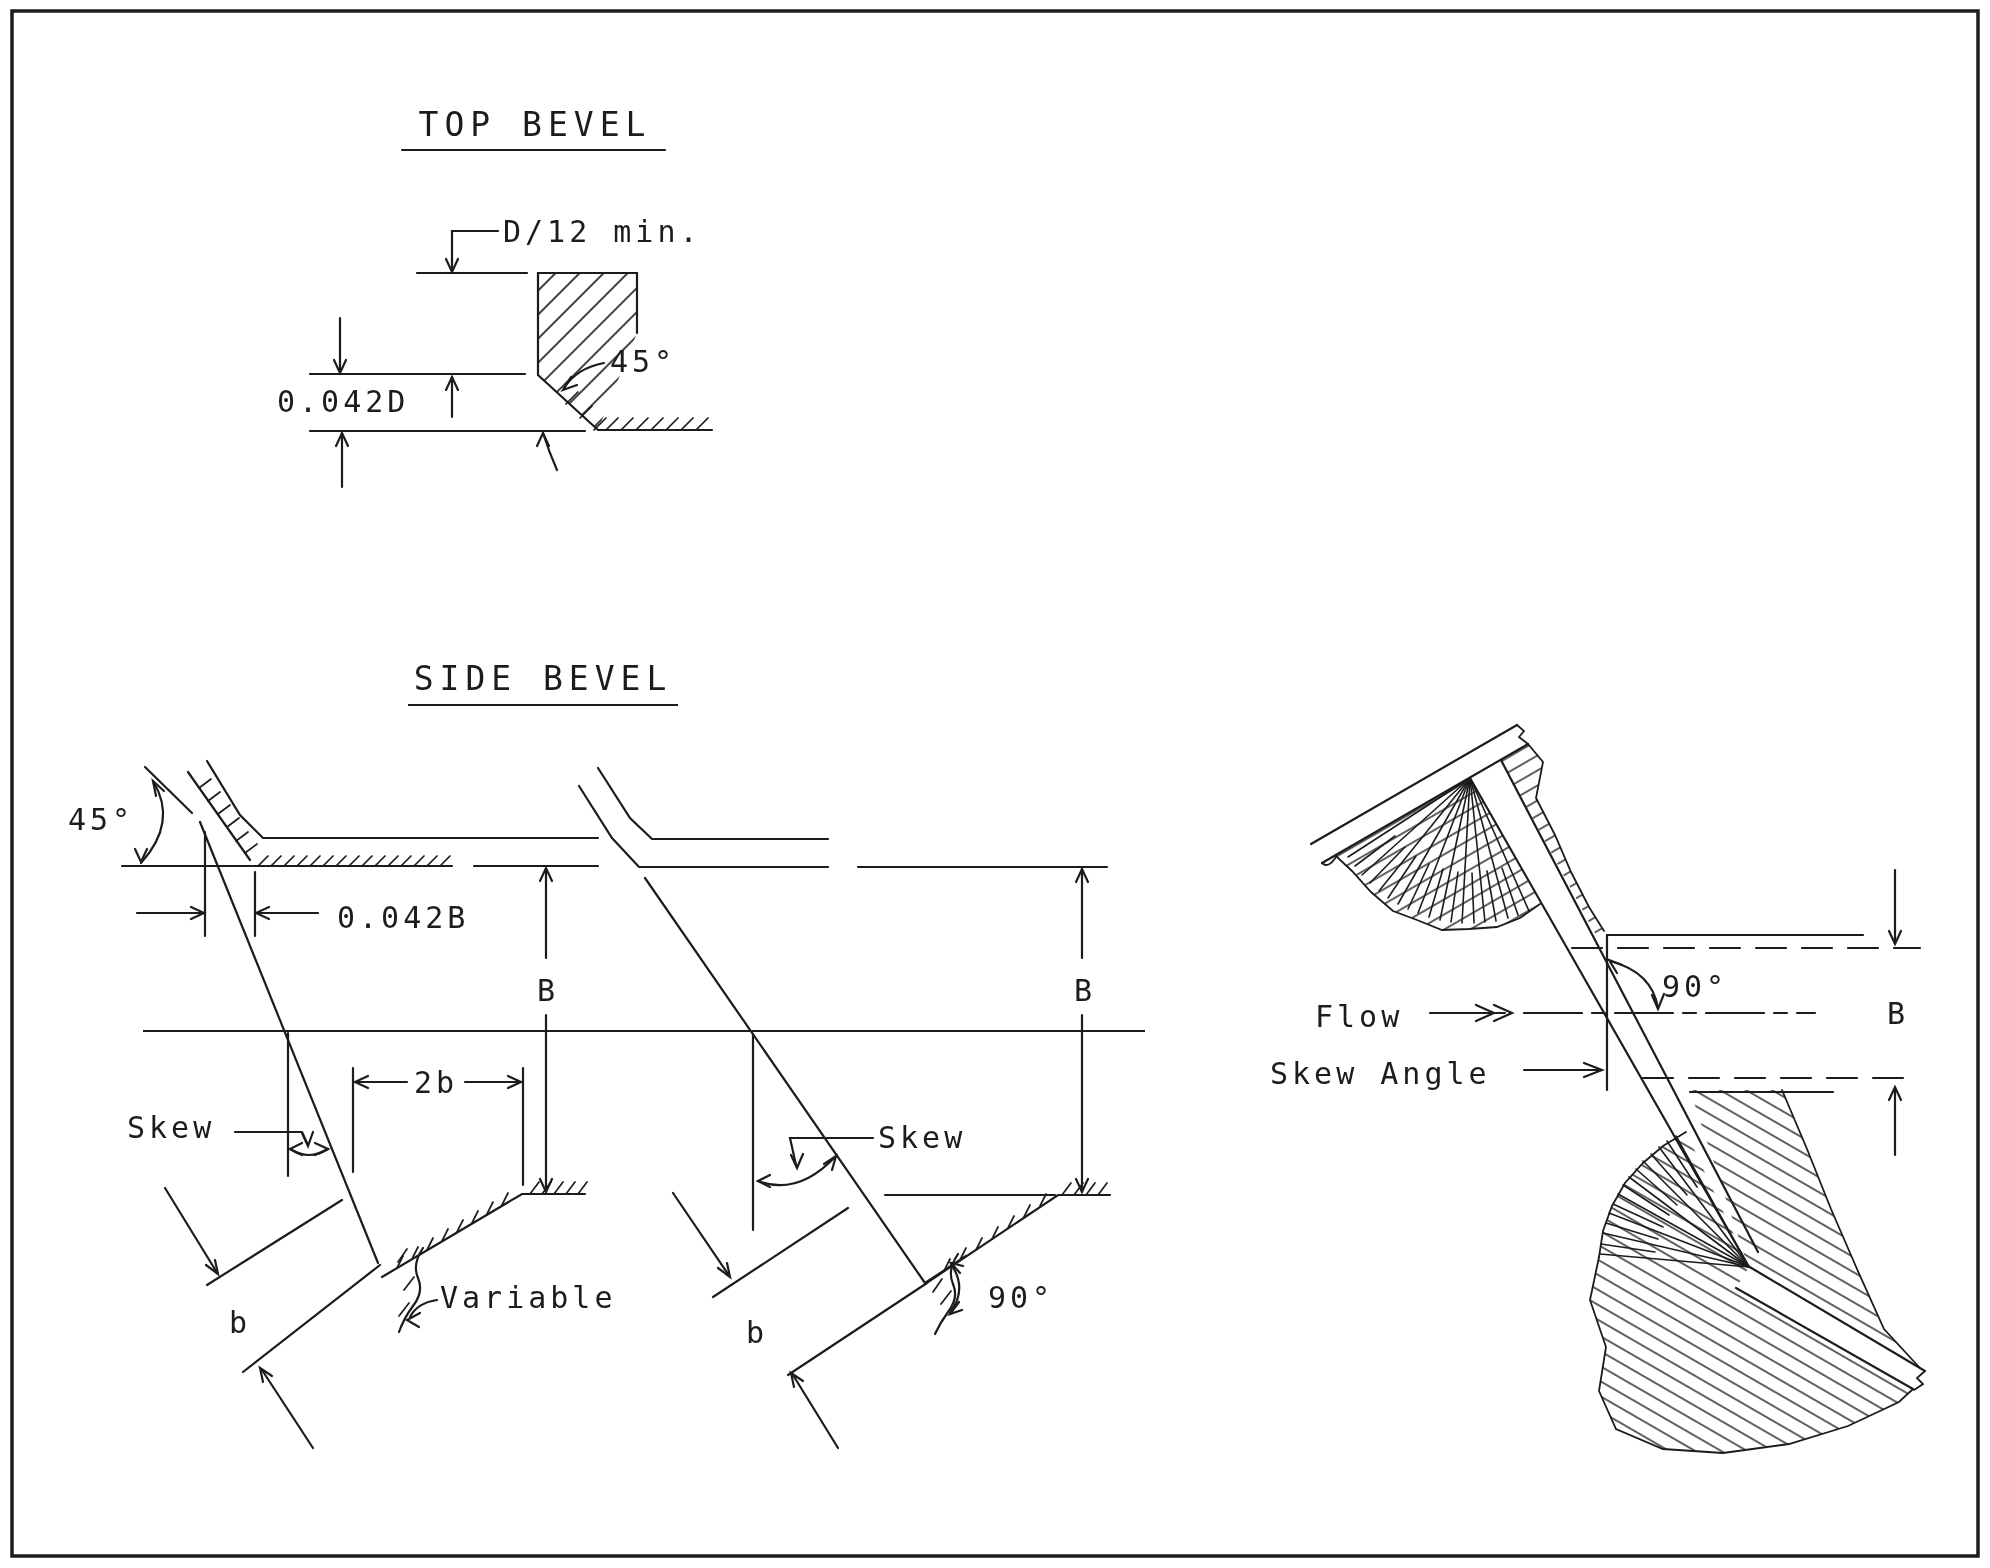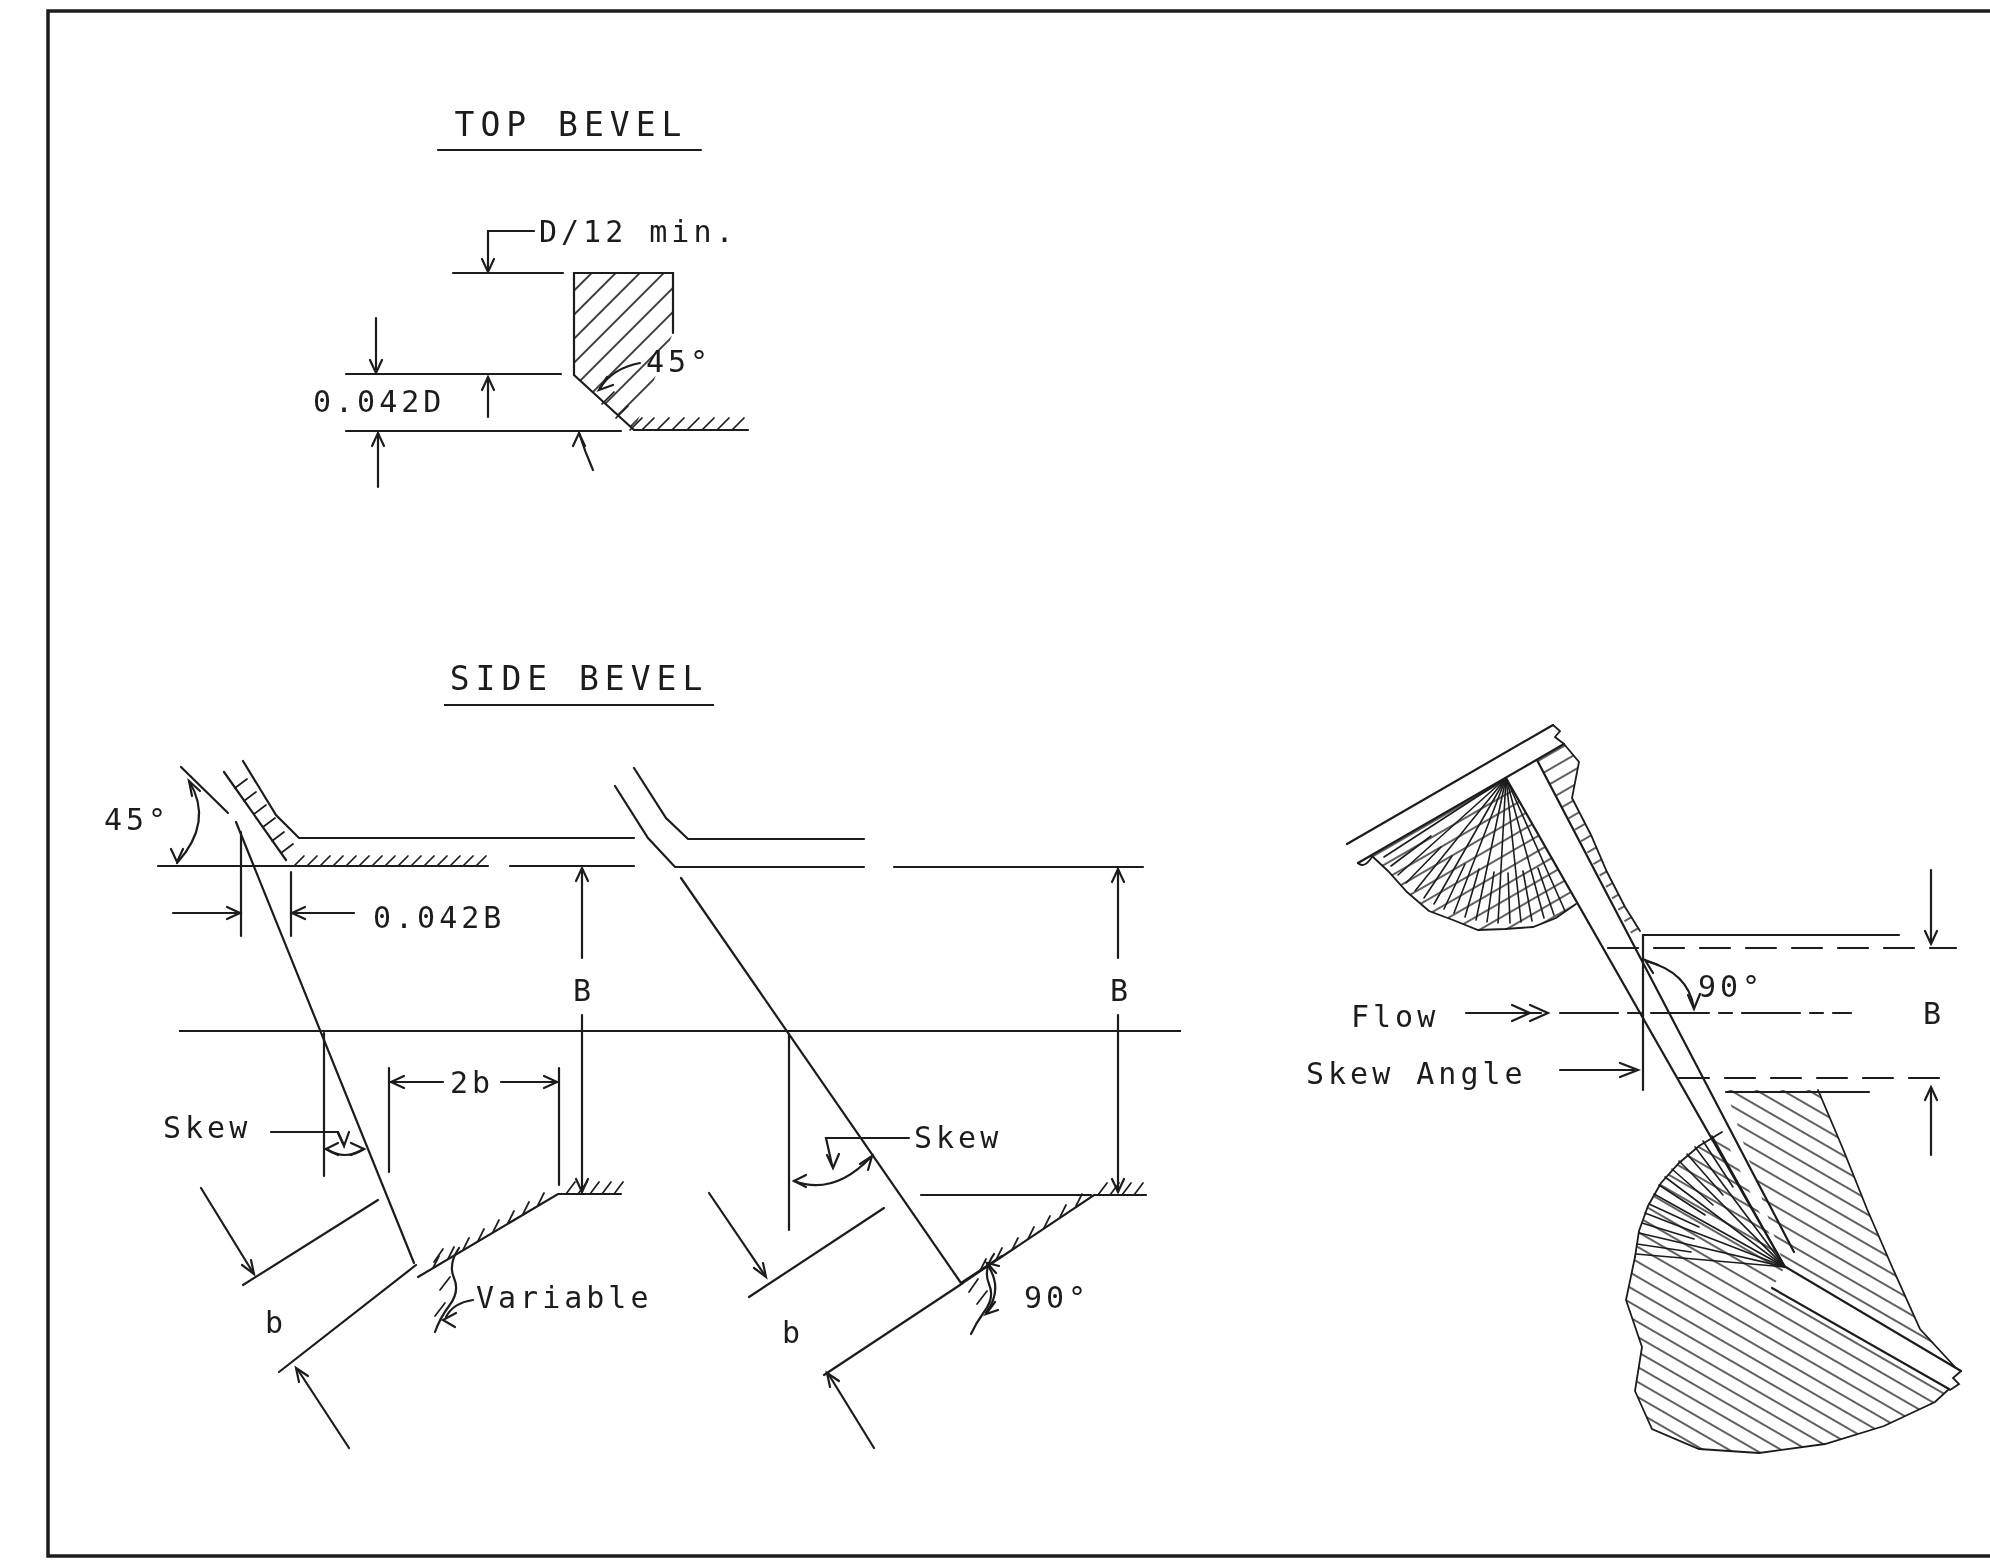--- a/index.html
+++ b/index.html
@@ -1,16 +1,16 @@
 <!DOCTYPE html>
 <html><head>
 <meta charset="utf-8">
 <style>
   html,body{margin:0;padding:0;background:#ffffff;}
-  .sheet{width:1588px;height:1568px;position:relative;background:#fff;padding-left:36px;}
+  .sheet{width:1588px;height:1568px;position:relative;background:#fff;}
   svg{display:block;}
   text{font-family:"DejaVu Sans Mono","Liberation Mono",monospace;fill:#1c1c1c;letter-spacing:4px;}
   .t-title{font-size:33px;letter-spacing:6px;}
   .t-dim{font-size:30px;}
   line,path,polyline,polygon{vector-effect:none;}
 </style>
 </head>
 <body>
 
 <div class="sheet">

